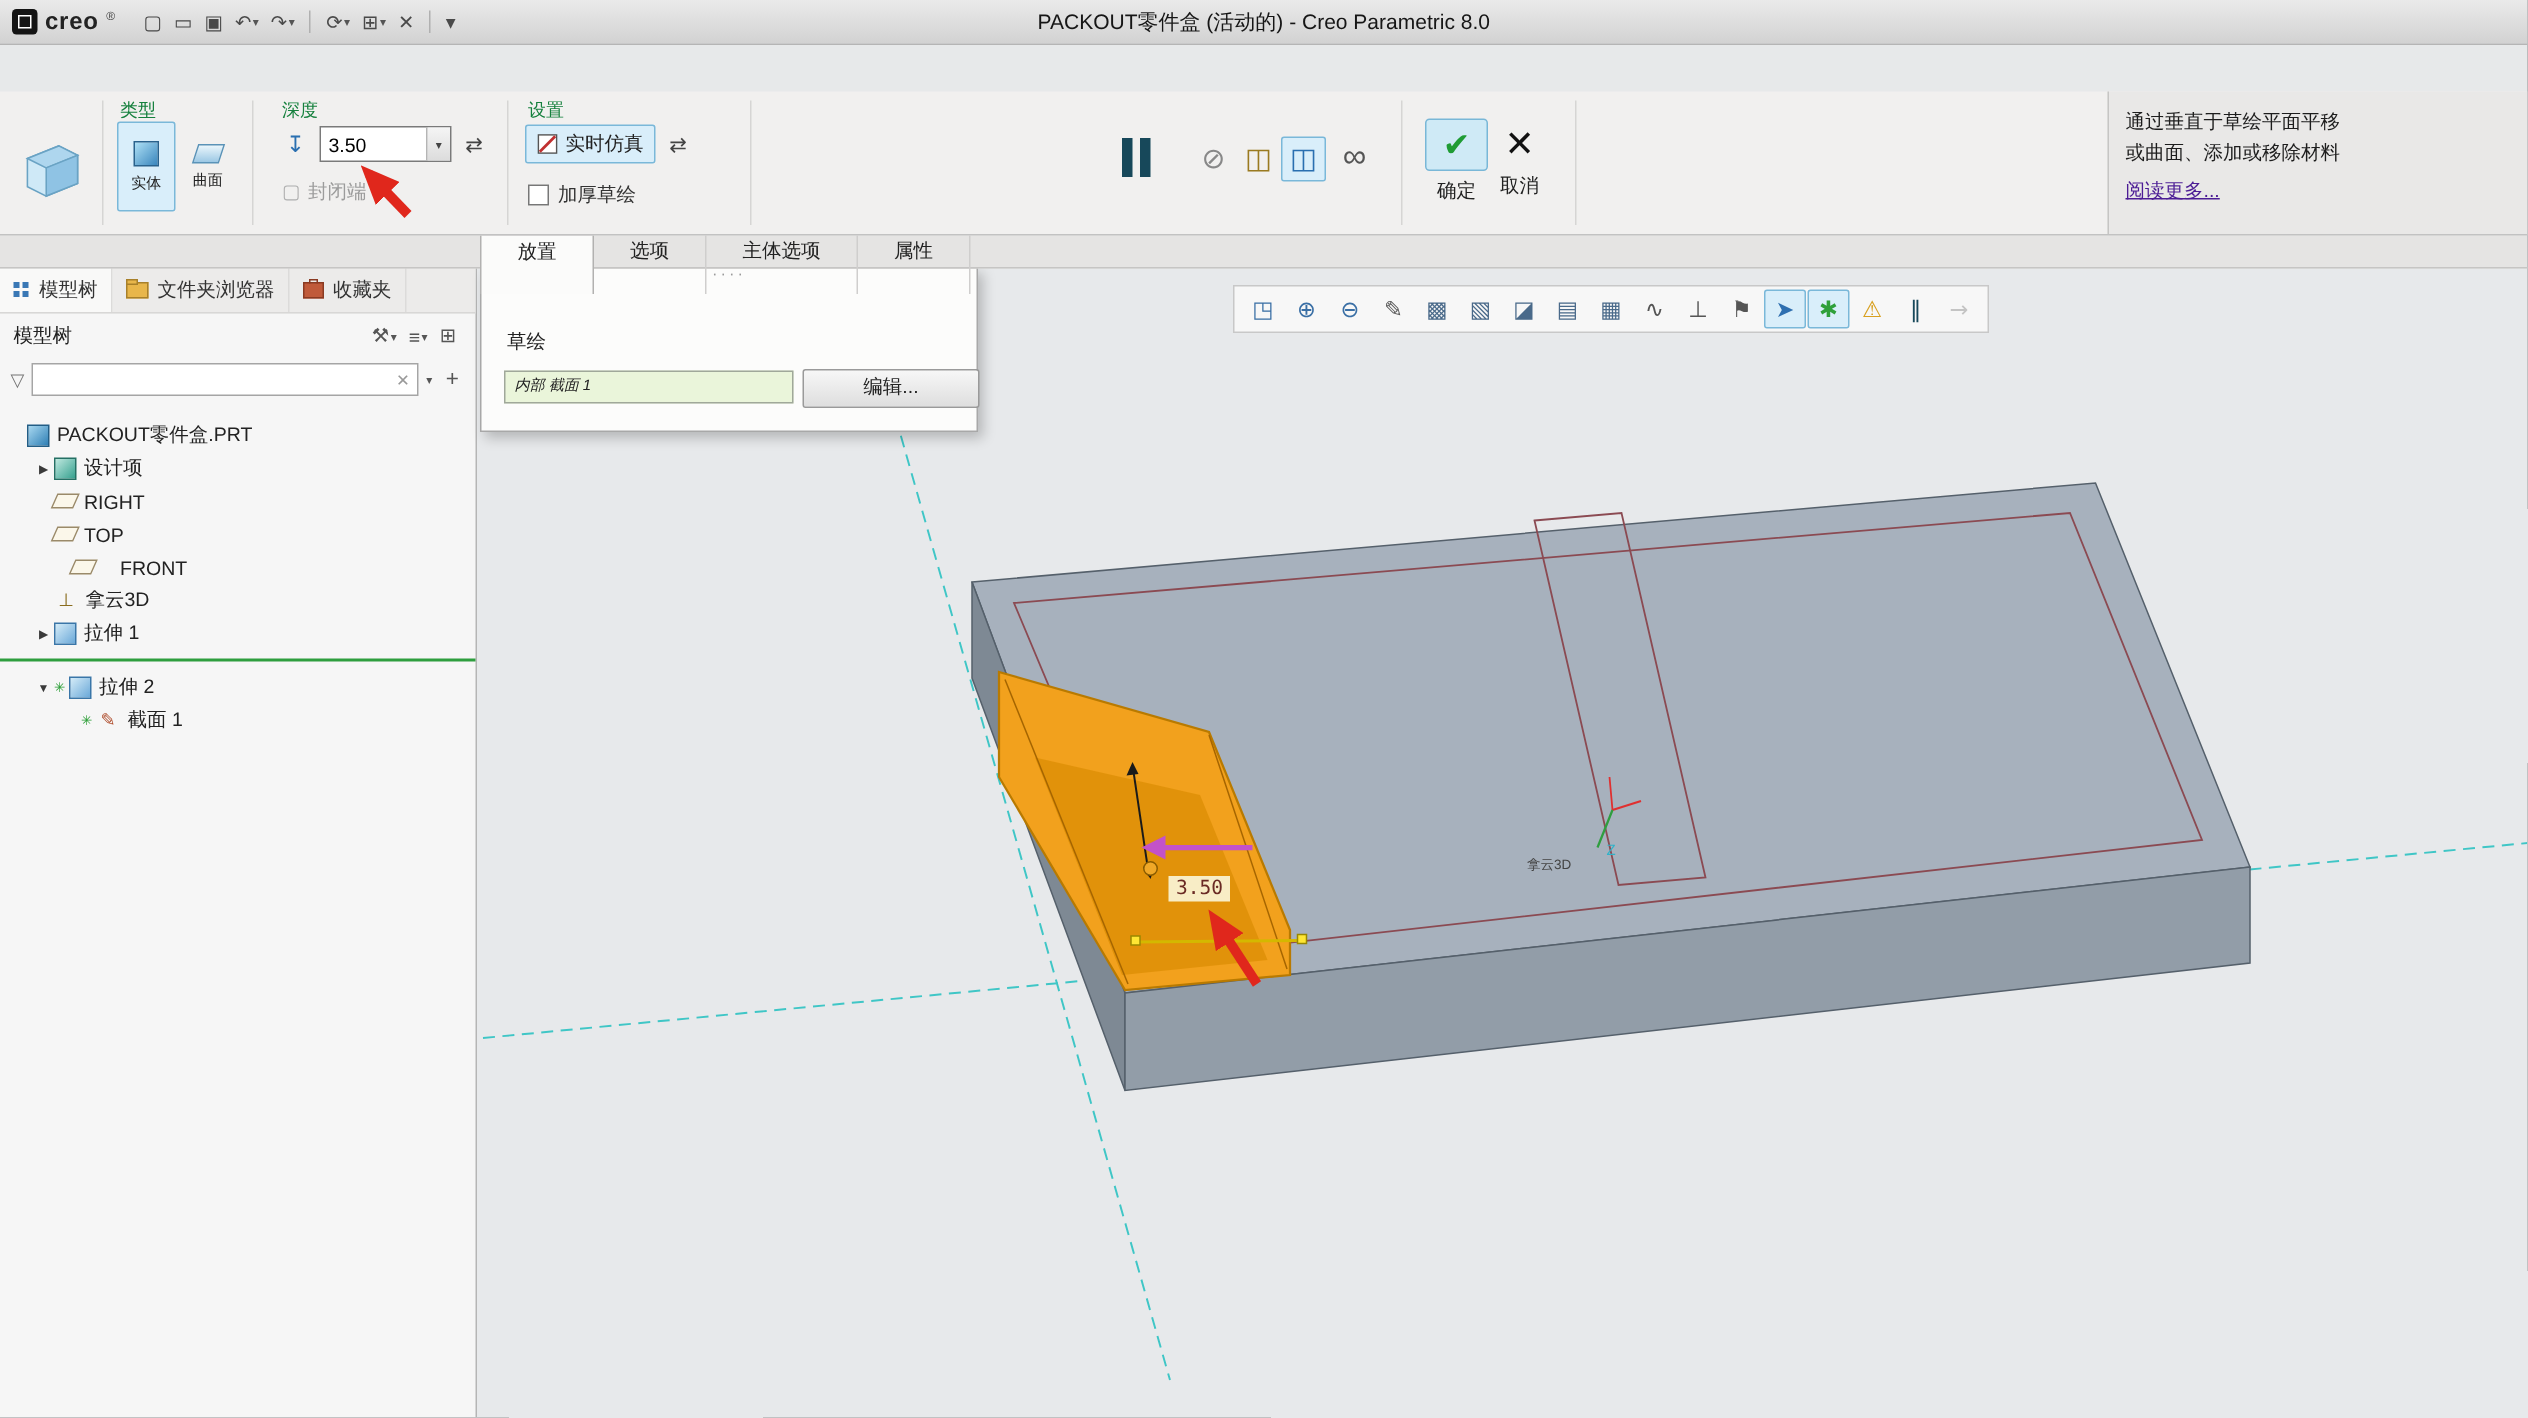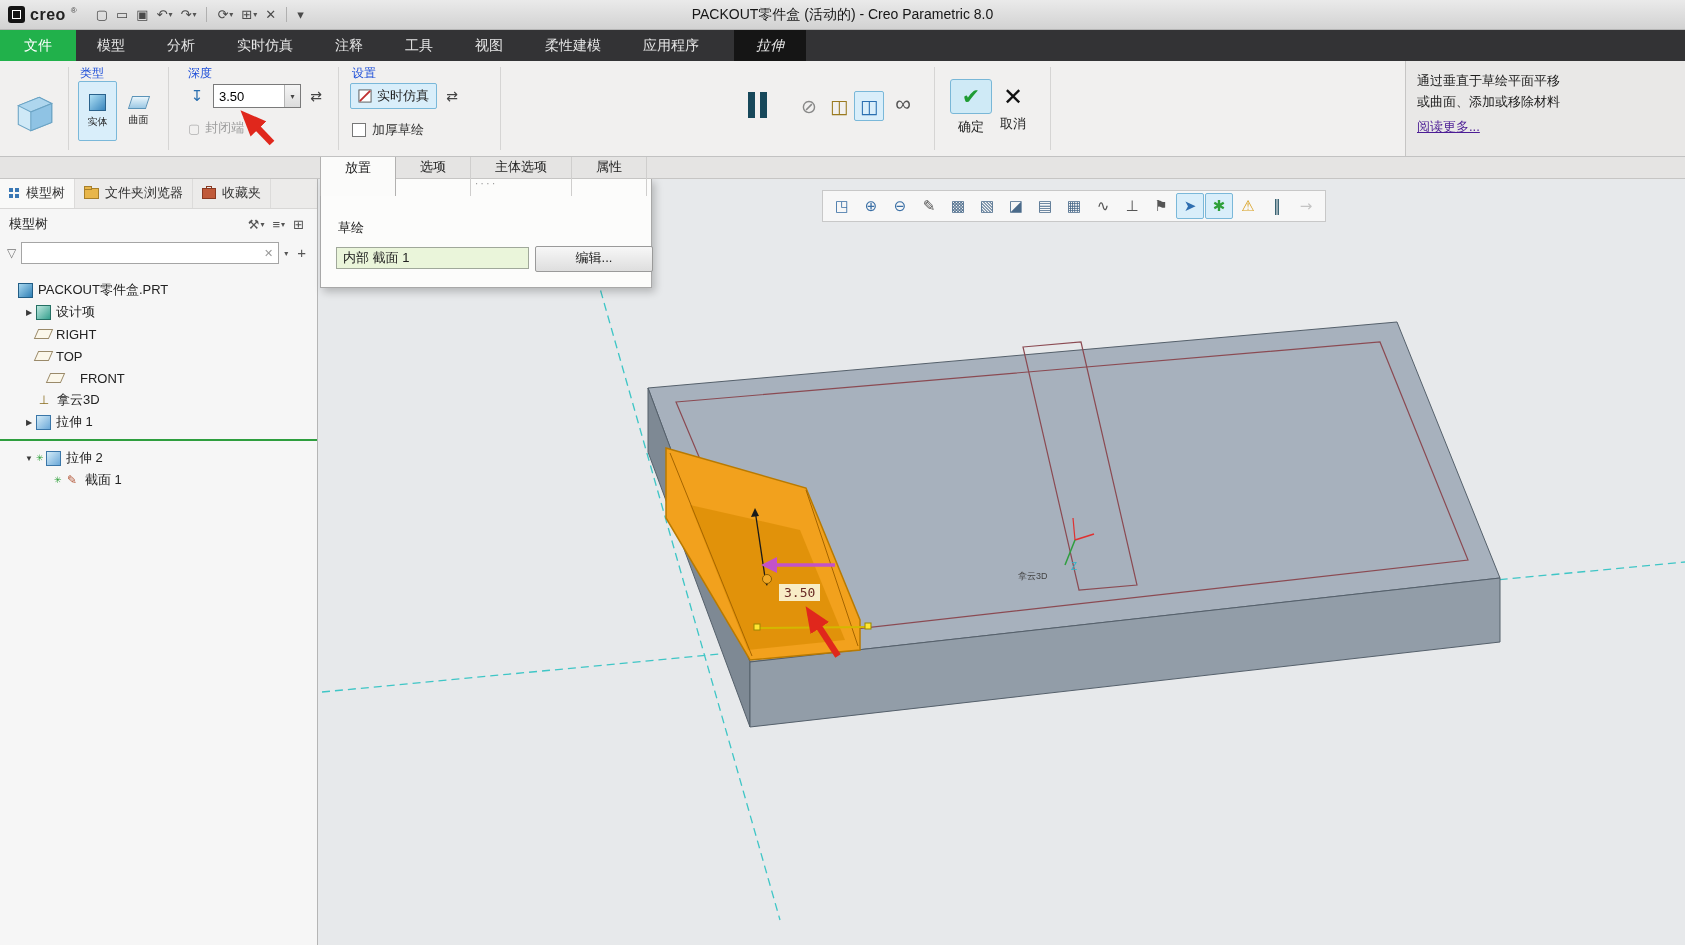--- a/index.html
+++ b/index.html
@@ -24,21 +24,21 @@
   
   .tabbar{position:absolute;left:0;top:30px;width:100%;height:31px;background:#333335;display:flex;z-index:29;}
   .rtab{display:flex;align-items:center;padding:0 21px;font-size:14px;color:#e6e6e6;}
   .rtab.file{background:#21b14b;color:#fff;padding:0 24px;}
   .rtab.active{background:#151515;font-style:italic;margin-left:14px;padding:0 22px;}
 
   
   .ribbon{position:absolute;left:0;top:61px;width:100%;height:95px;background:#f1f0ef;
           border-bottom:1px solid #c2c2c2;z-index:28;}
   .vsep{position:absolute;top:6px;bottom:6px;width:1px;background:#d6d5d4;}
-  .group-label{position:absolute;font-size:12px;color:#1d4ed8;}
+  .group-label{position:absolute;font-size:12px;color:#15803d;}
   .feat-icon{position:absolute;left:12px;top:30px;}
   .type-row{position:absolute;left:78px;top:20px;display:flex;gap:2px;}
   .tbtn{width:37px;height:58px;display:flex;flex-direction:column;align-items:center;justify-content:center;
         gap:4px;font-size:10px;border:1px solid transparent;border-radius:2px;}
   .tbtn.selected{background:#d9eefa;border-color:#7ab8d9;}
   .cube-icon{width:15px;height:15px;background:linear-gradient(135deg,#aee0f5,#3a86bd);border:1px solid #2a628c;}
   .surf-icon{width:16px;height:11px;background:linear-gradient(#eaf6fc,#9cc8e4);border:1px solid #5a93b8;transform:skewX(-18deg);}
   .depth-row{position:absolute;left:184px;top:22px;display:flex;align-items:center;gap:3px;}
   .small-btn{width:24px;height:24px;display:flex;align-items:center;justify-content:center;
              border:1px solid transparent;border-radius:2px;font-size:15px;color:#2a6fb0;}
@@ -121,21 +121,21 @@
   .gt-btn.disabled{opacity:.45;}
   .dim-label{position:absolute;left:461px;top:406px;padding:1px 5px;background:#f8edc6;color:#6a2a24;
              font-family:"DejaVu Sans Mono",monospace;font-size:13px;z-index:6;}
 
   
   .pp{position:absolute;left:320px;top:178px;width:332px;height:110px;background:#fcfcfb;
       border:1px solid #a8a8a8;box-shadow:3px 4px 8px rgba(0,0,0,.22);box-sizing:border-box;z-index:20;}
   .pp-handle{text-align:center;color:#9a9a9a;font-size:11px;letter-spacing:2px;height:13px;line-height:9px;}
   .pp-label{position:absolute;left:17px;top:40px;font-size:13px;color:#222;}
   .pp-field{position:absolute;left:15px;top:68px;width:185px;height:20px;background:#eaf5da;
-            border:1px solid #a0a89a;font-size:13px;line-height:20px;padding-left:6px;box-sizing:content-box;}
+            border:1px solid #a0a89a;font-size:10px;line-height:20px;padding-left:6px;box-sizing:content-box;font-style:italic;}
   .pp-edit{position:absolute;left:214px;top:67px;width:116px;height:24px;background:linear-gradient(#f7f7f7,#dedede);
            border:1px solid #9a9a9a;border-radius:2px;font-size:13px;text-align:center;line-height:22px;}
 
   .overlay-svg{position:absolute;left:0;top:0;z-index:50;pointer-events:none;}
 </style>
 </head>
 <body>
 
 <div id="app">
 
@@ -251,32 +251,20 @@
           <span class="qa-glyph">✕</span>
         </span>
         <span class="qa-sep"></span>
         <span class="qa-btn">
           <span class="qa-glyph">▾</span>
         </span>
       </div>
     <div class="title-text">PACKOUT零件盒 (活动的) - Creo Parametric 8.0</div>
   </div>
 
-  <div class="tabbar" id="ribbon-tabs">
-      <div class="rtab file">文件</div>
-      <div class="rtab">模型</div>
-      <div class="rtab">分析</div>
-      <div class="rtab">实时仿真</div>
-      <div class="rtab">注释</div>
-      <div class="rtab">工具</div>
-      <div class="rtab">视图</div>
-      <div class="rtab">柔性建模</div>
-      <div class="rtab">应用程序</div>
-      <div class="rtab active">拉伸</div>
-    </div>
 
   <div class="ribbon">
     <svg class="feat-icon" width="46" height="46" viewBox="0 0 44 44">
       <polygon points="6,14 26,6 38,12 38,30 18,38 6,32" fill="#cfe9f7" stroke="#6aa3c4"></polygon>
       <polygon points="6,14 26,6 38,12 18,20" fill="#aed6ee" stroke="#6aa3c4"></polygon>
       <polygon points="18,20 38,12 38,30 18,38" fill="#8fc3e4" stroke="#6aa3c4"></polygon>
     </svg>
     <div class="vsep" style="left:68px"></div>
 
     <div class="group-label" style="left:80px;top:4px">类型</div>

